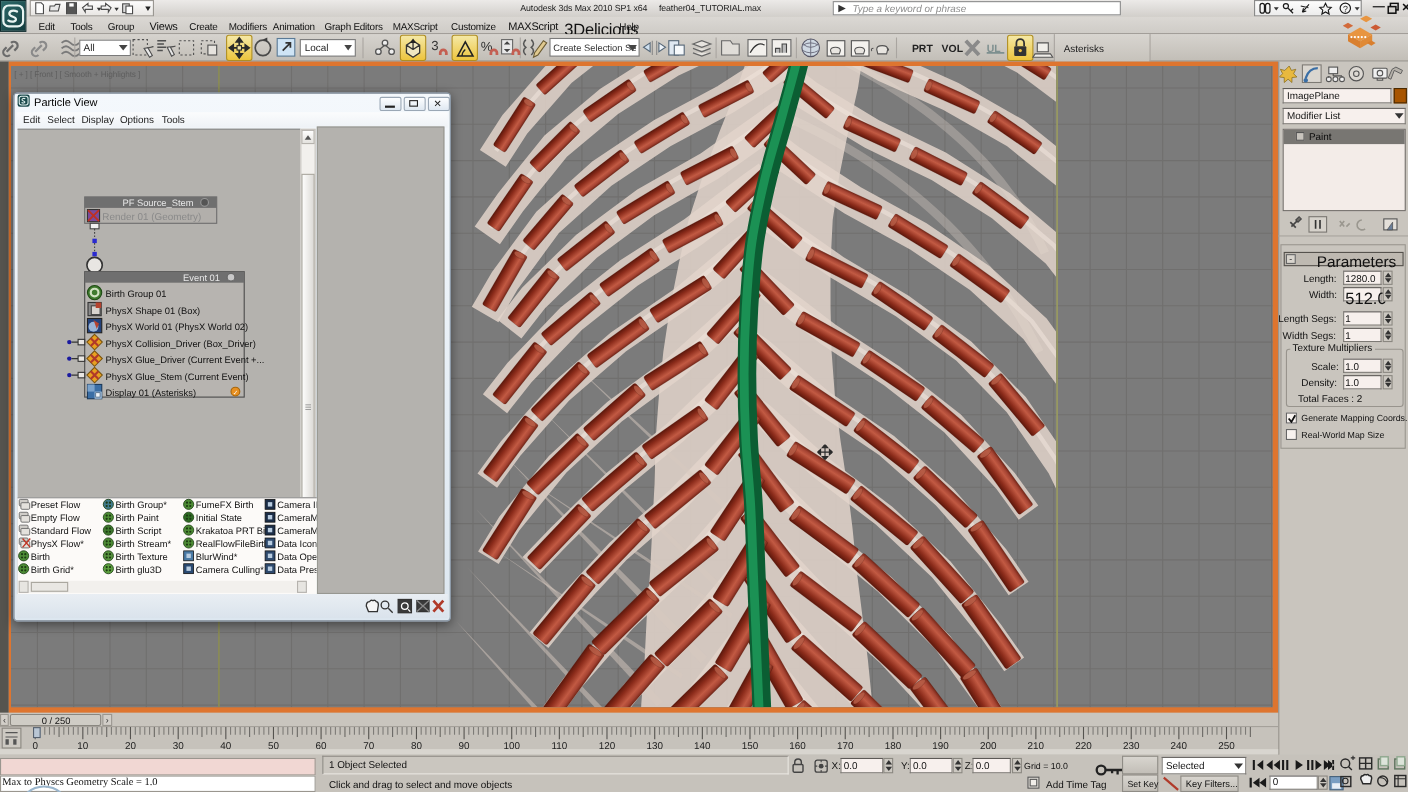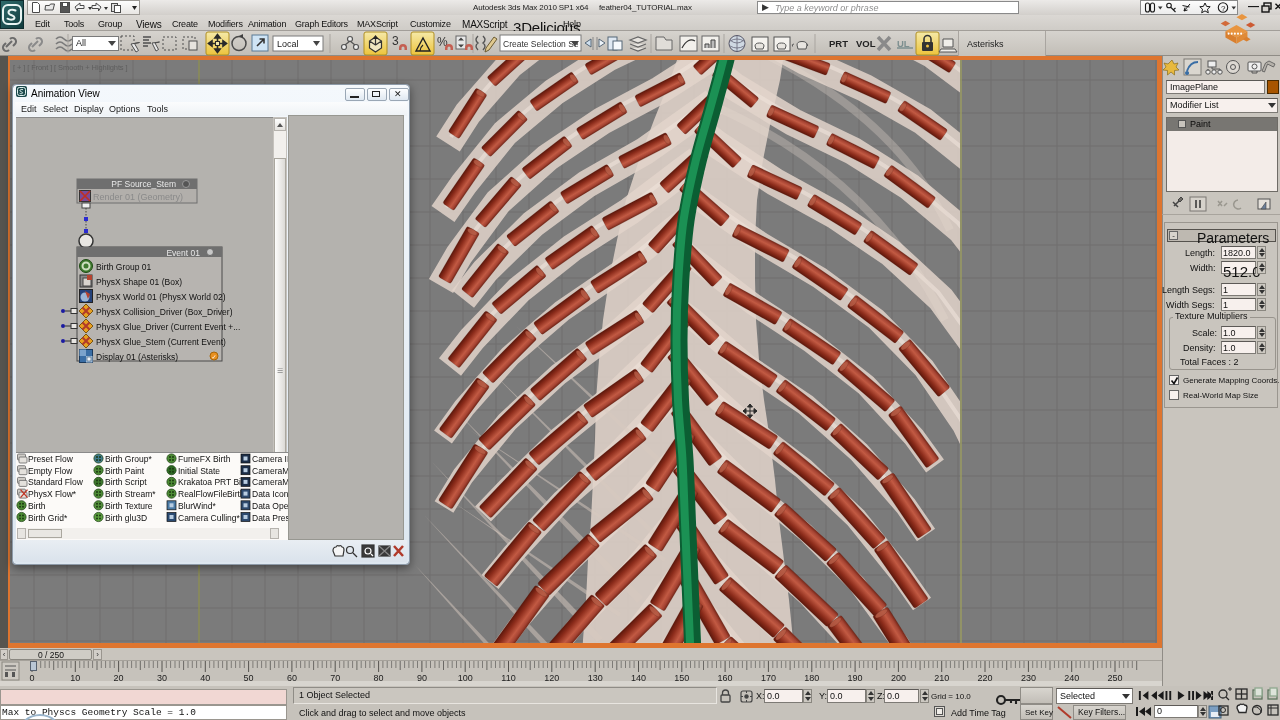--- a/index.html
+++ b/index.html
@@ -803,21 +803,21 @@
 </div>
 
 <div class="abs" style="left:12px;top:84px;width:398px;height:481px;background:linear-gradient(#f4f8fc,#dde7f0);border:1px solid #8d9aa8;border-radius:4px;box-shadow:0 3px 10px rgba(0,0,0,0.45)"></div>
 <div class="abs" style="left:12px;top:84px;width:398px;height:481px;border:1px solid #8d9aa8;border-radius:4px"></div>
 
 <div class="abs" style="left:16px;top:86px;width:11px;height:11px;background:#1c4a4c;border-radius:2px"></div>
 <svg class="abs" style="left:16px;top:86px" width="11" height="11" viewBox="0 0 22 22">
     <rect x="3" y="3" width="16" height="16" rx="4" fill="none" stroke="#dff0ee" stroke-width="2"></rect>
     <path d="M14 7.5 c-3 -1.5 -6 -.4 -6 1.7 c0 2.6 5.2 2.2 5.2 4.3 c0 1.9 -3.3 2.6 -6 1" fill="none" stroke="#dff0ee" stroke-width="2"></path>
   </svg>
-<div class="tx" style="left:31px;top:88px;font-size:10px;color:#000">Animation View</div>
+<div class="tx" style="left:31px;top:88px;font-size:10px;color:#000">Particle View</div>
 
 <div class="abs" style="left:345px;top:88px;width:20px;height:13px;background:linear-gradient(#fdfeff,#dfe8f1);border:1px solid #9aa7b5;border-radius:2px"></div>
 <div class="abs" style="left:367px;top:88px;width:20px;height:13px;background:linear-gradient(#fdfeff,#dfe8f1);border:1px solid #9aa7b5;border-radius:2px"></div>
 <div class="abs" style="left:389px;top:88px;width:20px;height:13px;background:linear-gradient(#fdfeff,#dfe8f1);border:1px solid #9aa7b5;border-radius:2px"></div>
 <div class="abs" style="left:350px;top:96px;width:9px;height:2px;background:#222"></div>
 <div class="abs" style="left:372px;top:91px;width:8px;height:6px;border:1.5px solid #222"></div>
 <div class="tx" style="left:394px;top:89px;font-size:9px;color:#222">✕</div>
 
 <div class="abs" style="left:15px;top:102px;width:392px;height:14px;background:linear-gradient(#fbfcfd,#eef2f6)"></div>
 <div class="tx" style="left:21px;top:104px;font-size:9px;color:#222">Edit</div>
@@ -1089,21 +1089,21 @@
 </svg>
 <div class="abs" style="left:1162px;top:214px;width:118px;height:1px;background:#a8a49d"></div>
 
 <div class="abs" style="left:1164px;top:222px;width:114px;height:186px;background:#c9c5be;border:1px solid #9a968f"></div>
 <div class="abs" style="left:1167px;top:229px;width:109px;height:13px;background:#beb9b1;border:1px solid #55524d"></div>
 <div class="abs" style="left:1169px;top:231px;width:9px;height:9px;background:#d8d4cd;border:1px solid #666;font-size:8px;line-height:7px;text-align:center;color:#222">-</div>
 <div class="tx" style="left:1197px;top:230px;font-size:14px;color:#111">Parameters</div>
 
 <div class="tx" style="left:1185px;top:248px;font-size:9px;color:#111">Length:</div>
 <div class="field" style="left:1221px;top:246px;width:35px;height:13px"></div>
-<div class="tx" style="left:1223px;top:248px;font-size:9px;color:#111">1820.0</div>
+<div class="tx" style="left:1223px;top:248px;font-size:9px;color:#111">1280.0</div>
 <div class="spin" style="left:1257px;top:246px;height:13px"></div>
 
 <div class="tx" style="left:1190px;top:263px;font-size:9px;color:#111">Width:</div>
 <div class="field" style="left:1221px;top:261px;width:35px;height:13px"></div>
 <div class="tx" style="left:1223px;top:263px;font-size:15px;color:#111">512.0</div>
 <div class="spin" style="left:1257px;top:261px;height:13px"></div>
 
 <div class="tx" style="left:1162px;top:285px;font-size:9px;color:#111">Length Segs:</div>
 <div class="field" style="left:1221px;top:283px;width:35px;height:13px"></div>
 <div class="tx" style="left:1223px;top:285px;font-size:9px;color:#111">1</div>
@@ -1430,21 +1430,21 @@
 <line x1="1132.3" y1="1" x2="1132.3" y2="8" stroke="#7d7b77" stroke-width="1"></line>
 <line x1="1136.7" y1="1" x2="1136.7" y2="10" stroke="#6a6864" stroke-width="1"></line>
 </svg>
 
 <div class="abs" style="left:30px;top:661px;width:7px;height:10px;background:#b9c6d4;border:1px solid #55606e"></div>
 
 <div class="abs" style="left:0;top:686px;width:1280px;height:34px;background:#c6c2bb"></div>
 
 <div class="abs" style="left:0;top:689px;width:287px;height:16px;background:#f1d7d3;border:1px solid #9a968f"></div>
 <div class="abs" style="left:0;top:705px;width:287px;height:15px;background:#ffffff;border:1px solid #9a968f"></div>
-<div class="tx" style="left:2px;top:707px;font-size:9.5px;font-family:Liberation Mono, monospace;color:#111">Max to Physcs Geometry Scale = 1.0</div>
+<div class="tx" style="left:2px;top:707px;font-size:9.5px;font-family:Liberation Serif, serif;color:#111">Max to Physcs Geometry Scale = 1.0</div>
 <div class="abs" style="left:18px;top:714px;width:44px;height:40px;border:2px solid #9ab5cc;border-radius:50%"></div>
 
 <div class="abs" style="left:293px;top:687px;width:424px;height:17px;background:#cac6bf;border:1px solid #8f8c86;border-right-color:#e8e5e0;border-bottom-color:#e8e5e0"></div>
 <div class="tx" style="left:299px;top:690px;font-size:9px;color:#111">1 Object Selected</div>
 <div class="tx" style="left:299px;top:708px;font-size:9px;color:#111">Click and drag to select and move objects</div>
 
 <svg class="abs" style="left:719px;top:689px" width="36" height="14" viewBox="0 0 36 14">
   <rect x="2" y="6" width="9" height="7" rx="1" fill="none" stroke="#444" stroke-width="1.3"></rect>
   <path d="M3.5 6 V4 a3 3 0 0 1 6 0 v2" fill="none" stroke="#444" stroke-width="1.3"></path>
   <rect x="22" y="2" width="11" height="11" rx="2" fill="none" stroke="#444" stroke-width="1.2"></rect>

